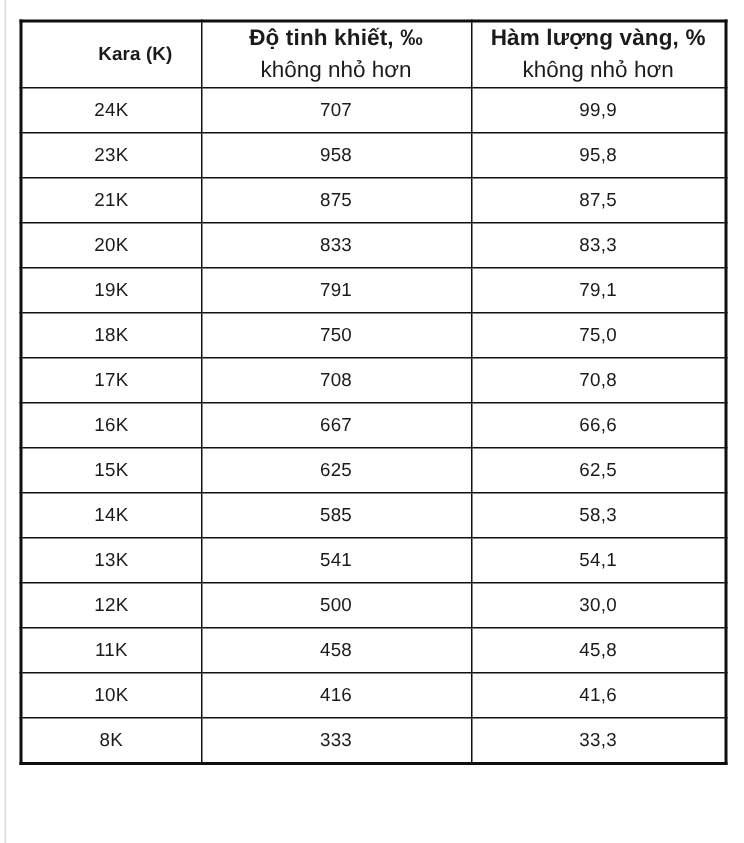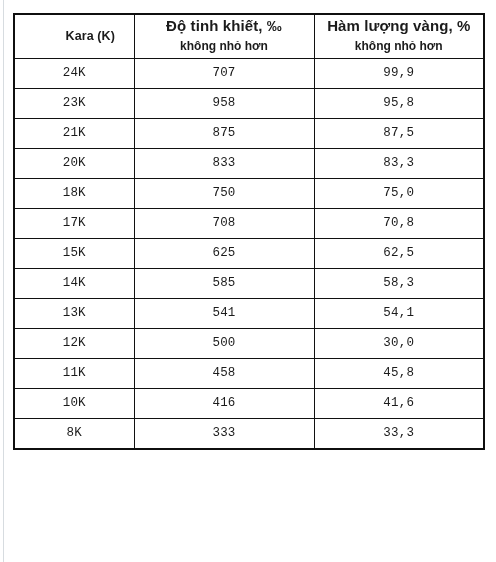--- a/index.html
+++ b/index.html
@@ -64,33 +64,33 @@
   .head-title {
     display: block;
     font-weight: bold;
     font-size: 15px;
     line-height: 17px;
     letter-spacing: 0.1px;
     white-space: nowrap;
   }
   .head-sub {
     display: block;
-    font-weight: bold;
-    font-size: 12px;
+    font-weight: normal;
+    font-size: 15px;
     line-height: 17px;
     margin-top: 4px;
     white-space: nowrap;
   }
   th.head-cell.single .head-title {
     font-size: 12.5px;
     margin-left: 32px;
   }
 
   
-  tbody tr.data-row { height: 29px; font-family: Liberation Mono, monospace; }
+  tbody tr.data-row { height: 29px; }
   tbody td.cell {
     font-size: 12.5px;
     line-height: 29px;
     letter-spacing: 0.2px;
   }
 </style>
 </head>
 <body>
 
 <div id="page-rule"></div>
@@ -132,30 +132,40 @@
           <td class="cell">21K</td>
           <td class="cell">875</td>
           <td class="cell">87,5</td>
         </tr>
         <tr class="data-row">
           <td class="cell">20K</td>
           <td class="cell">833</td>
           <td class="cell">83,3</td>
         </tr>
         <tr class="data-row">
+          <td class="cell">19K</td>
+          <td class="cell">791</td>
+          <td class="cell">79,1</td>
+        </tr>
+        <tr class="data-row">
           <td class="cell">18K</td>
           <td class="cell">750</td>
           <td class="cell">75,0</td>
         </tr>
         <tr class="data-row">
           <td class="cell">17K</td>
           <td class="cell">708</td>
           <td class="cell">70,8</td>
         </tr>
         <tr class="data-row">
+          <td class="cell">16K</td>
+          <td class="cell">667</td>
+          <td class="cell">66,6</td>
+        </tr>
+        <tr class="data-row">
           <td class="cell">15K</td>
           <td class="cell">625</td>
           <td class="cell">62,5</td>
         </tr>
         <tr class="data-row">
           <td class="cell">14K</td>
           <td class="cell">585</td>
           <td class="cell">58,3</td>
         </tr>
         <tr class="data-row">

